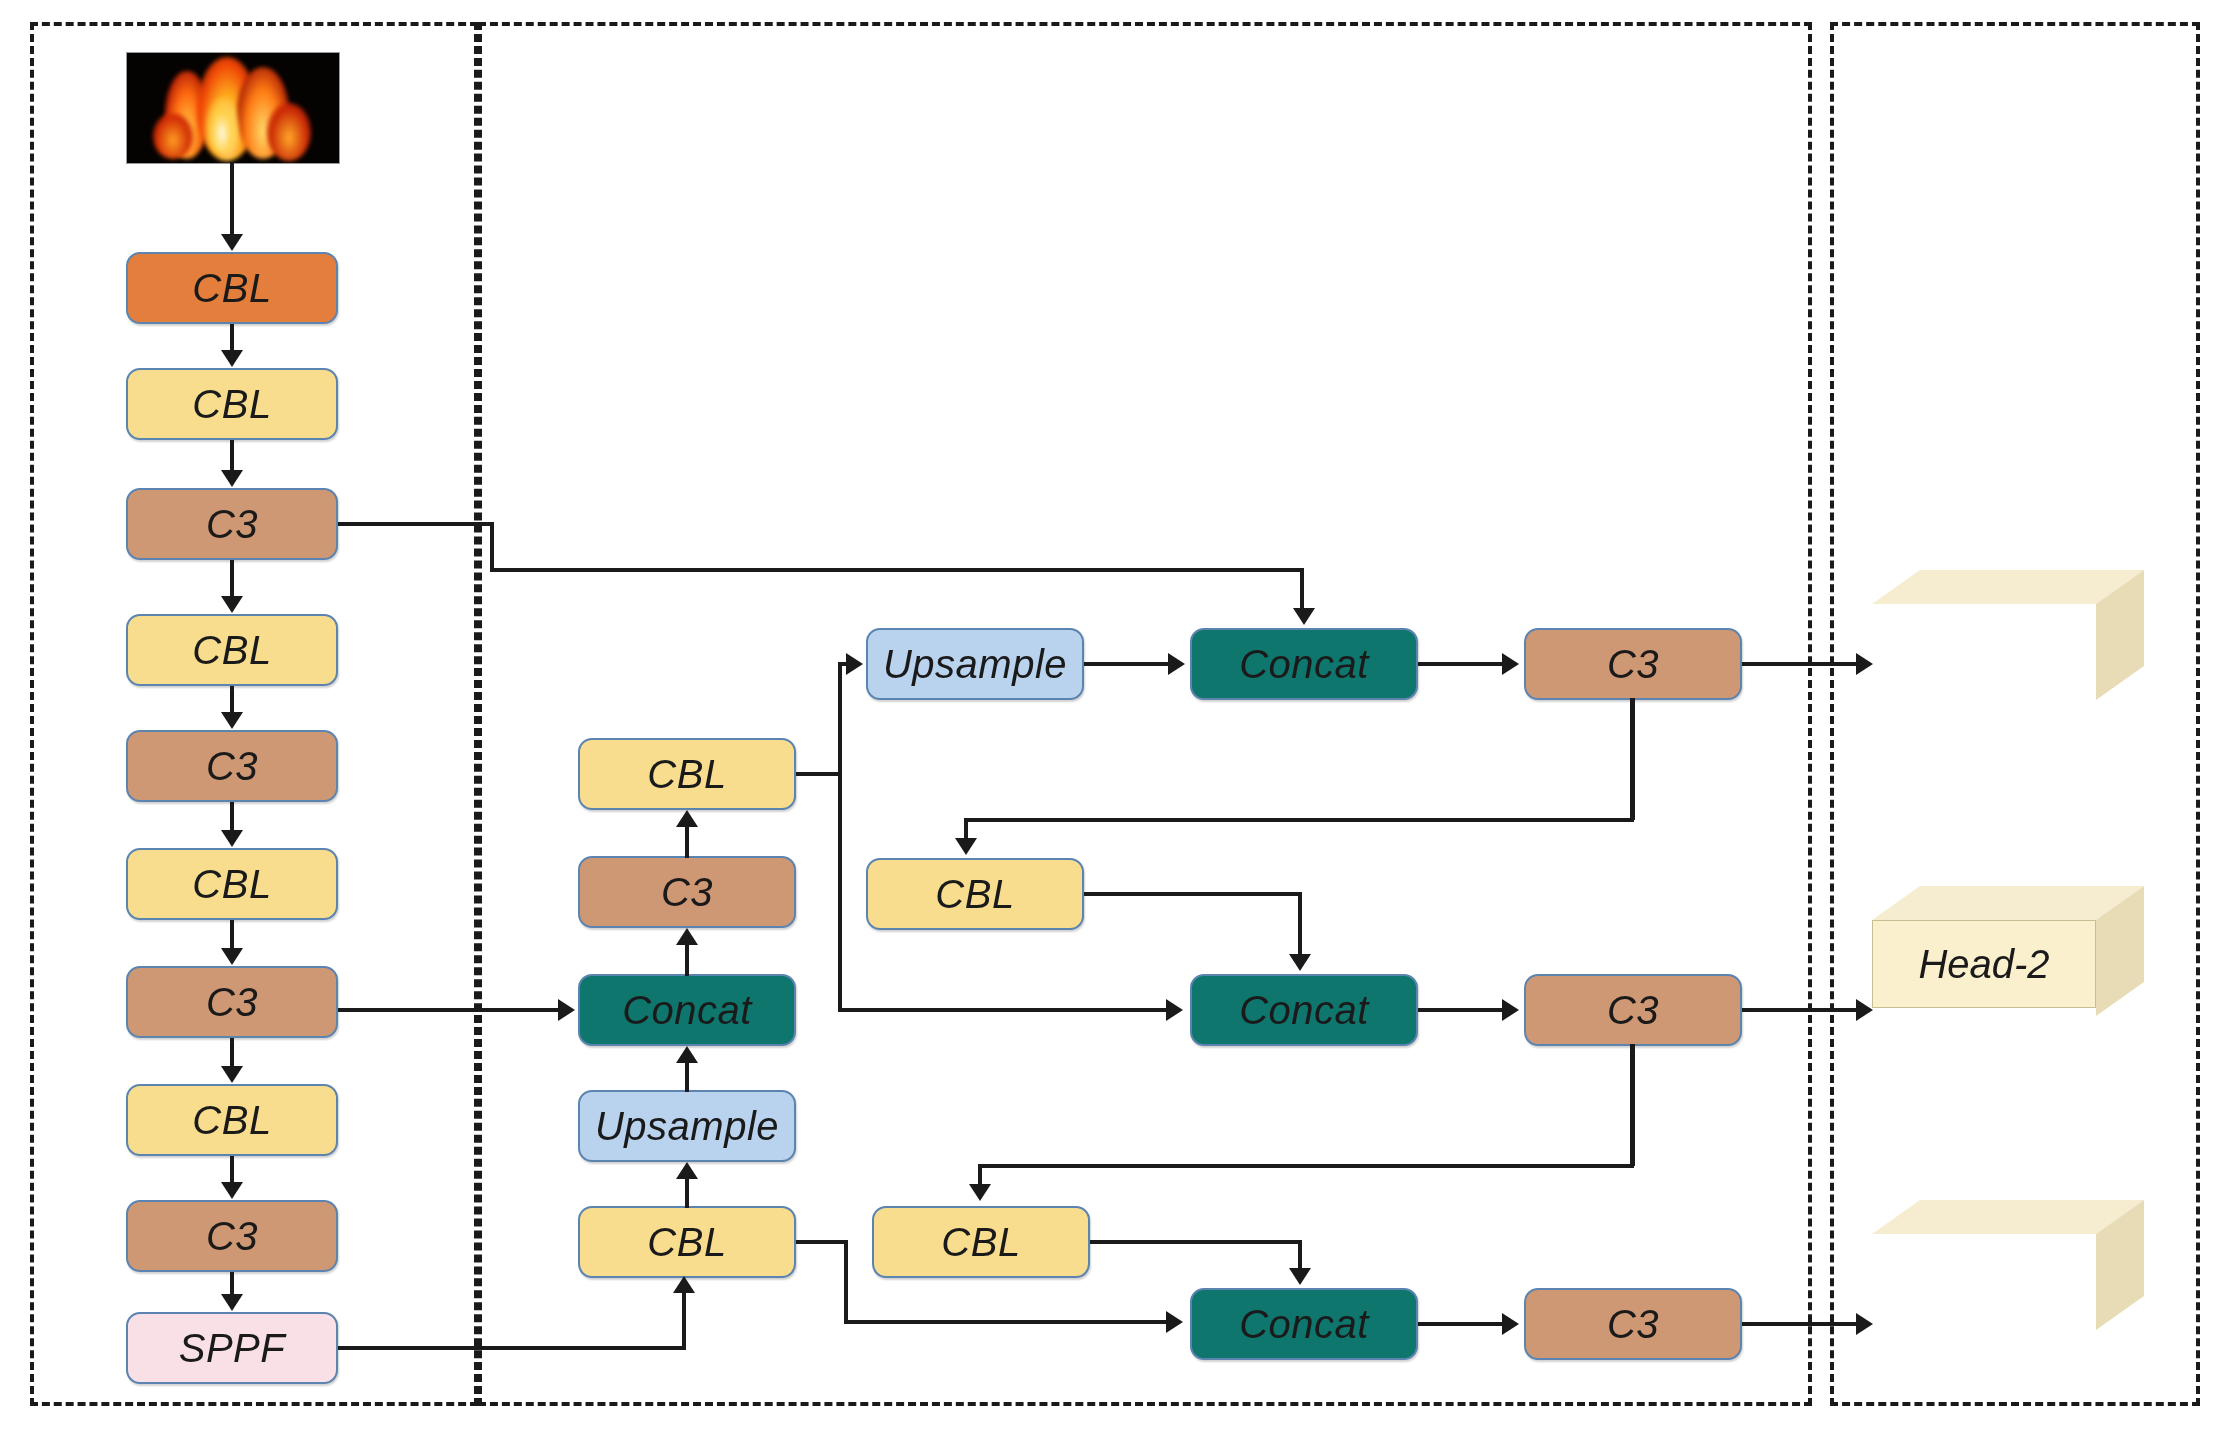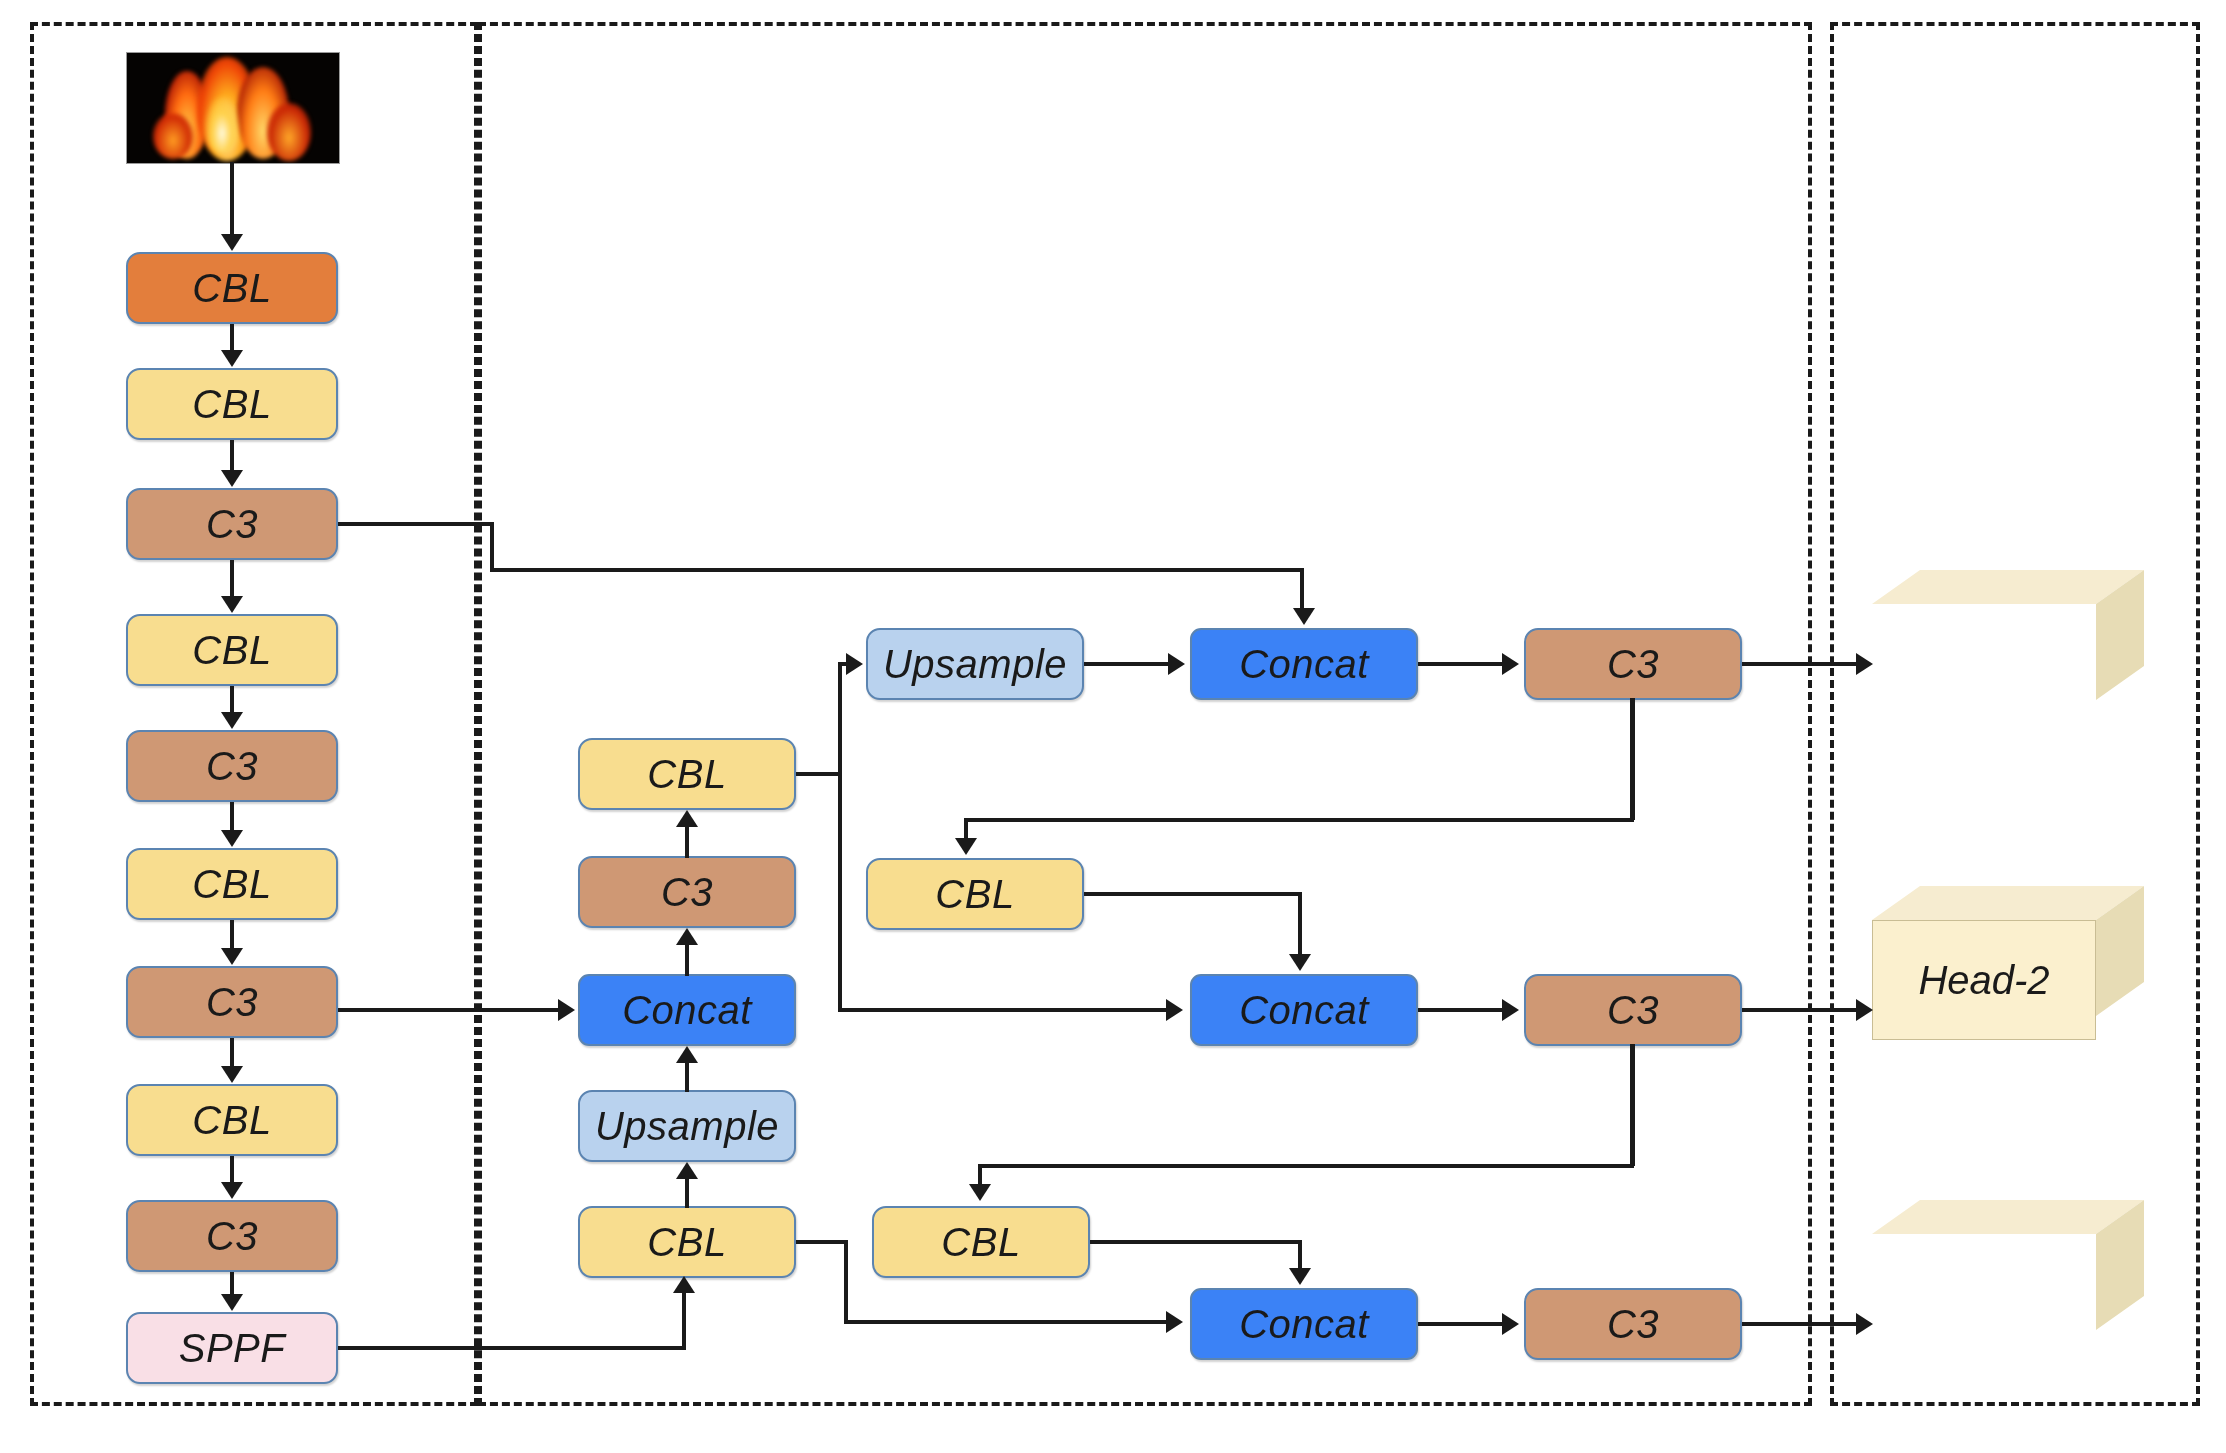--- a/index.html
+++ b/index.html
@@ -11,21 +11,21 @@
   .node{position:absolute;box-sizing:border-box;border:2px solid #5b84b1;border-radius:14px;
         display:flex;align-items:center;justify-content:center;color:#1a1a1a;
         font-family:"Liberation Sans",sans-serif;font-size:40px;letter-spacing:.5px;
         box-shadow:1px 2px 2px rgba(0,0,0,.18);}
 
   .n-cbl-orange{background:#e37e3c;}
   .n-cbl{background:#f8dd8f;}
   .n-c3{background:#cf9874;}
   .n-sppf{background:#f9dfe6;}
   .n-upsample{background:#b9d2ee;}
-  .n-concat{background:#3b82f6;border-radius:11px;}
+  .n-concat{background:#0f766e;}
 
   .imgbox{position:absolute;background:#050302;border:1px solid #9a9a9a;overflow:hidden;}
   .imgbox .flame{position:absolute;border-radius:50%;filter:blur(2px);}
 
   
   .head{position:absolute;}
   .head .face{position:absolute;left:0;background:#fbf0ce;border:1px solid #c9bd94;box-sizing:border-box;
         display:flex;align-items:center;justify-content:center;font-size:40px;color:#1a1a1a;}
   .head .side{position:absolute;background:#e7dcb5;}
   .head .top{position:absolute;background:#f6ecd0;}
@@ -184,21 +184,21 @@
     </div>
 
   <div class="head" style="left:1872px;top:570px;width:320px;height:130px;">
     <div class="top" style="left:0;top:0;width:272px;height:34px;clip-path:polygon(48px 0,272px 0,224px 34px,0 34px);"></div>
     <div class="side" style="left:224px;top:0;width:48px;height:130px;clip-path:polygon(48px 0,48px 96px,0 130px,0 34px);"></div>
   </div>
 
   <div class="head" style="left:1872px;top:886px;width:320px;height:130px;">
     <div class="top" style="left:0;top:0;width:272px;height:34px;clip-path:polygon(48px 0,272px 0,224px 34px,0 34px);"></div>
     <div class="side" style="left:224px;top:0;width:48px;height:130px;clip-path:polygon(48px 0,48px 96px,0 130px,0 34px);"></div>
-    <div class="face" style="top:34px;width:224px;height:120px;">
+    <div class="face" style="top:34px;width:224px;height:88px;">
       <span>Head-2</span>
       </div>
   </div>
 
   <div class="head" style="left:1872px;top:1200px;width:320px;height:130px;">
     <div class="top" style="left:0;top:0;width:272px;height:34px;clip-path:polygon(48px 0,272px 0,224px 34px,0 34px);"></div>
     <div class="side" style="left:224px;top:0;width:48px;height:130px;clip-path:polygon(48px 0,48px 96px,0 130px,0 34px);"></div>
   </div>
 
   <div class="ln lnh" style="left:338px;top:522px;width:156px;"></div>

